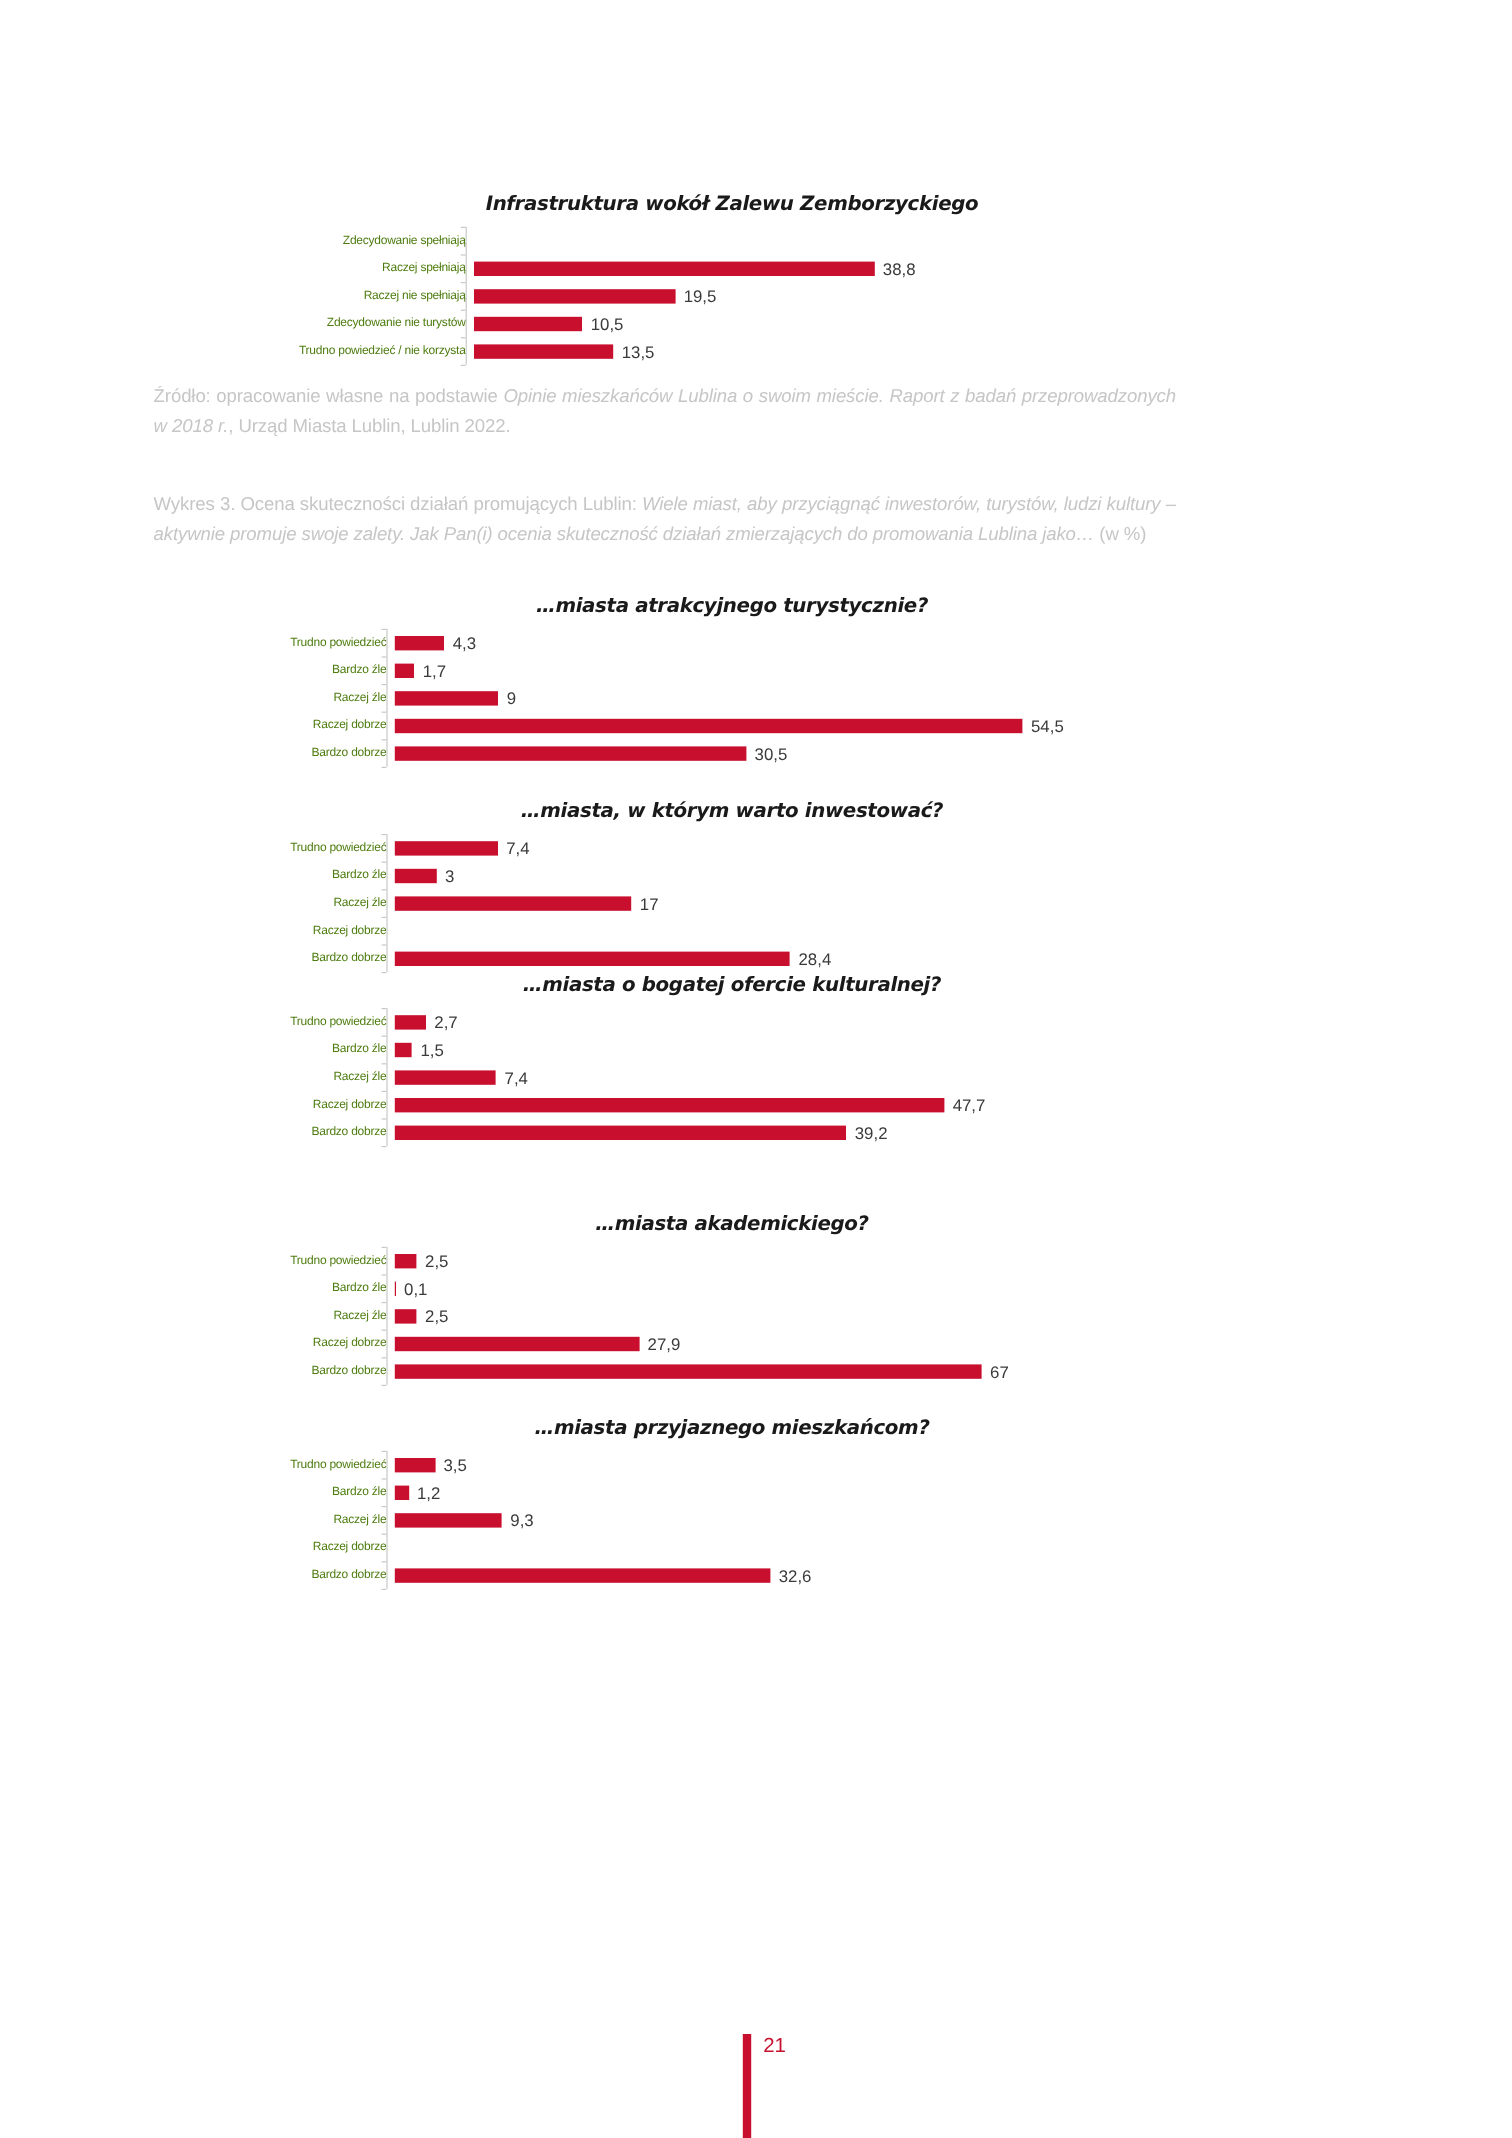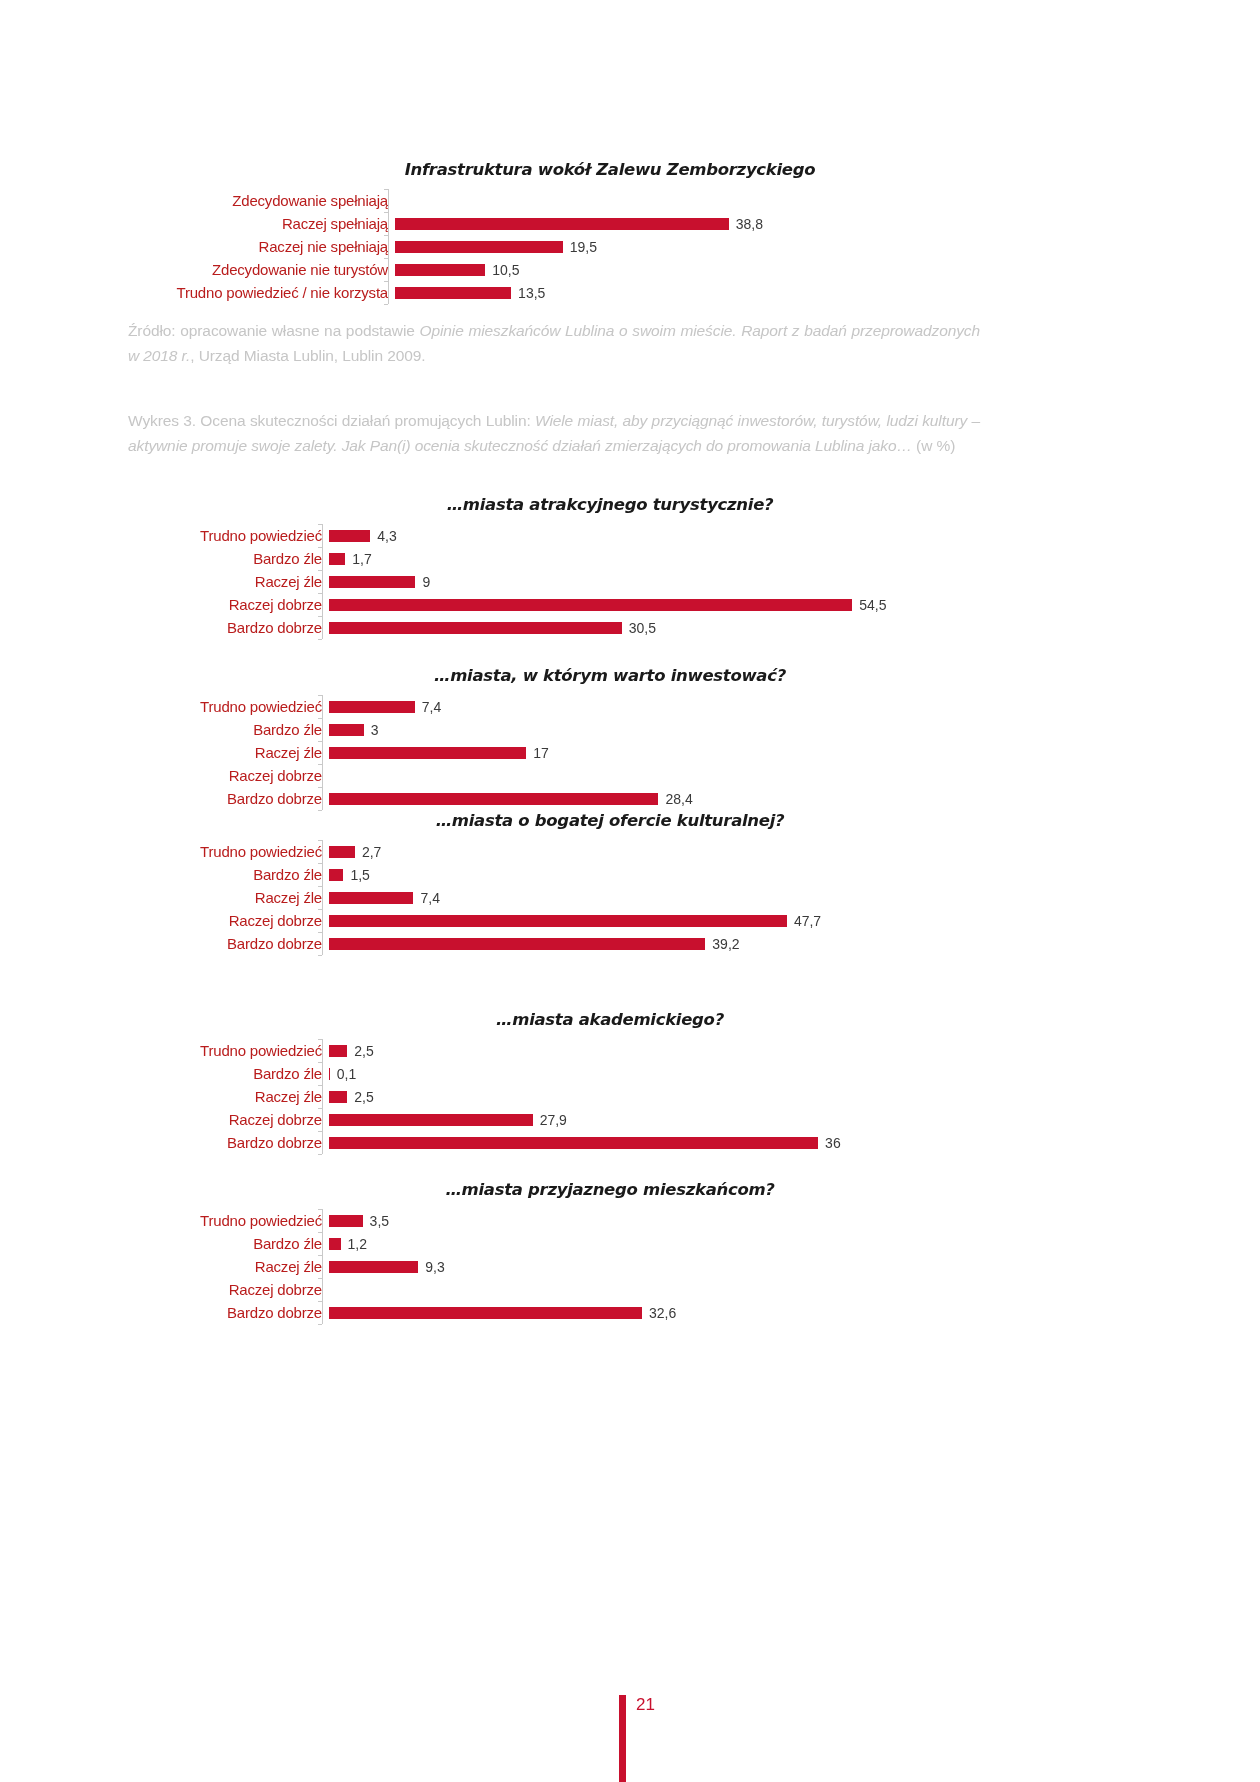--- a/index.html
+++ b/index.html
@@ -38,22 +38,22 @@
     position: relative;
     display: block;
   }
   .row {
     display: flex;
     align-items: center;
     height: 23px;
   }
   .cat-label {
     text-align: right;
-    font-size: 15px;
-    color: #b91c1c;
+    font-size: 10px;
+    color: #4d7c0f;
     font-family: "Liberation Sans", sans-serif;
     padding-right: 7px;
     white-space: nowrap;
     flex: 0 0 auto;
     letter-spacing: -0.2px;
   }
   .track {
     position: relative;
     flex: 1 1 auto;
     height: 23px;
@@ -161,21 +161,21 @@
           <div class="cat-label" style="width: 238px;">Trudno powiedzieć / nie korzysta</div>
           <div class="track">
             <div class="bar" style="width: 116.1px; background: rgb(200, 16, 46);"></div>
             <div class="val">13,5</div>
           </div>
         </div>
       </div>
   </div>
 
   <div class="para" style="left:128px; top:318px; width:852px;">
-    <span>Źródło: opracowanie własne na podstawie </span><i>Opinie mieszkańców Lublina o swoim mieście. Raport z badań przeprowadzonych w 2018 r.</i><span>, Urząd Miasta Lublin, Lublin 2009.</span>
+    <span>Źródło: opracowanie własne na podstawie </span><i>Opinie mieszkańców Lublina o swoim mieście. Raport z badań przeprowadzonych w 2018 r.</i><span>, Urząd Miasta Lublin, Lublin 2022.</span>
   </div>
 
   <div class="para" style="left:128px; top:408px; width:852px;">
     <span>Wykres 3. Ocena skuteczności działań promujących Lublin: </span><i>Wiele miast, aby przyciągnąć inwestorów, turystów, ludzi kultury – aktywnie promuje swoje zalety. Jak Pan(i) ocenia skuteczność działań zmierzających do promowania Lublina jako…</i><span> (w %)</span>
   </div>
 
   <div class="chart-block" style="left:150px; top:495px; width:920px;">
     <div class="chart-title">…miasta atrakcyjnego turystycznie?</div>
     <div class="plot">
         <div class="axis" style="left: 172px; height: 115px;">
@@ -354,21 +354,21 @@
           <div class="cat-label" style="width: 172px;">Raczej dobrze</div>
           <div class="track">
             <div class="bar" style="width: 203.67px; background: rgb(200, 16, 46);"></div>
             <div class="val">27,9</div>
           </div>
         </div>
         <div class="row">
           <div class="cat-label" style="width: 172px;">Bardzo dobrze</div>
           <div class="track">
             <div class="bar" style="width: 489.1px; background: rgb(200, 16, 46);"></div>
-            <div class="val">36</div>
+            <div class="val">67</div>
           </div>
         </div>
       </div>
   </div>
 
   <div class="chart-block" style="left:150px; top:1180px; width:920px;">
     <div class="chart-title">…miasta przyjaznego mieszkańcom?</div>
     <div class="plot">
         <div class="axis" style="left: 172px; height: 115px;">
           <div class="tick" style="top: 0px;"></div>

